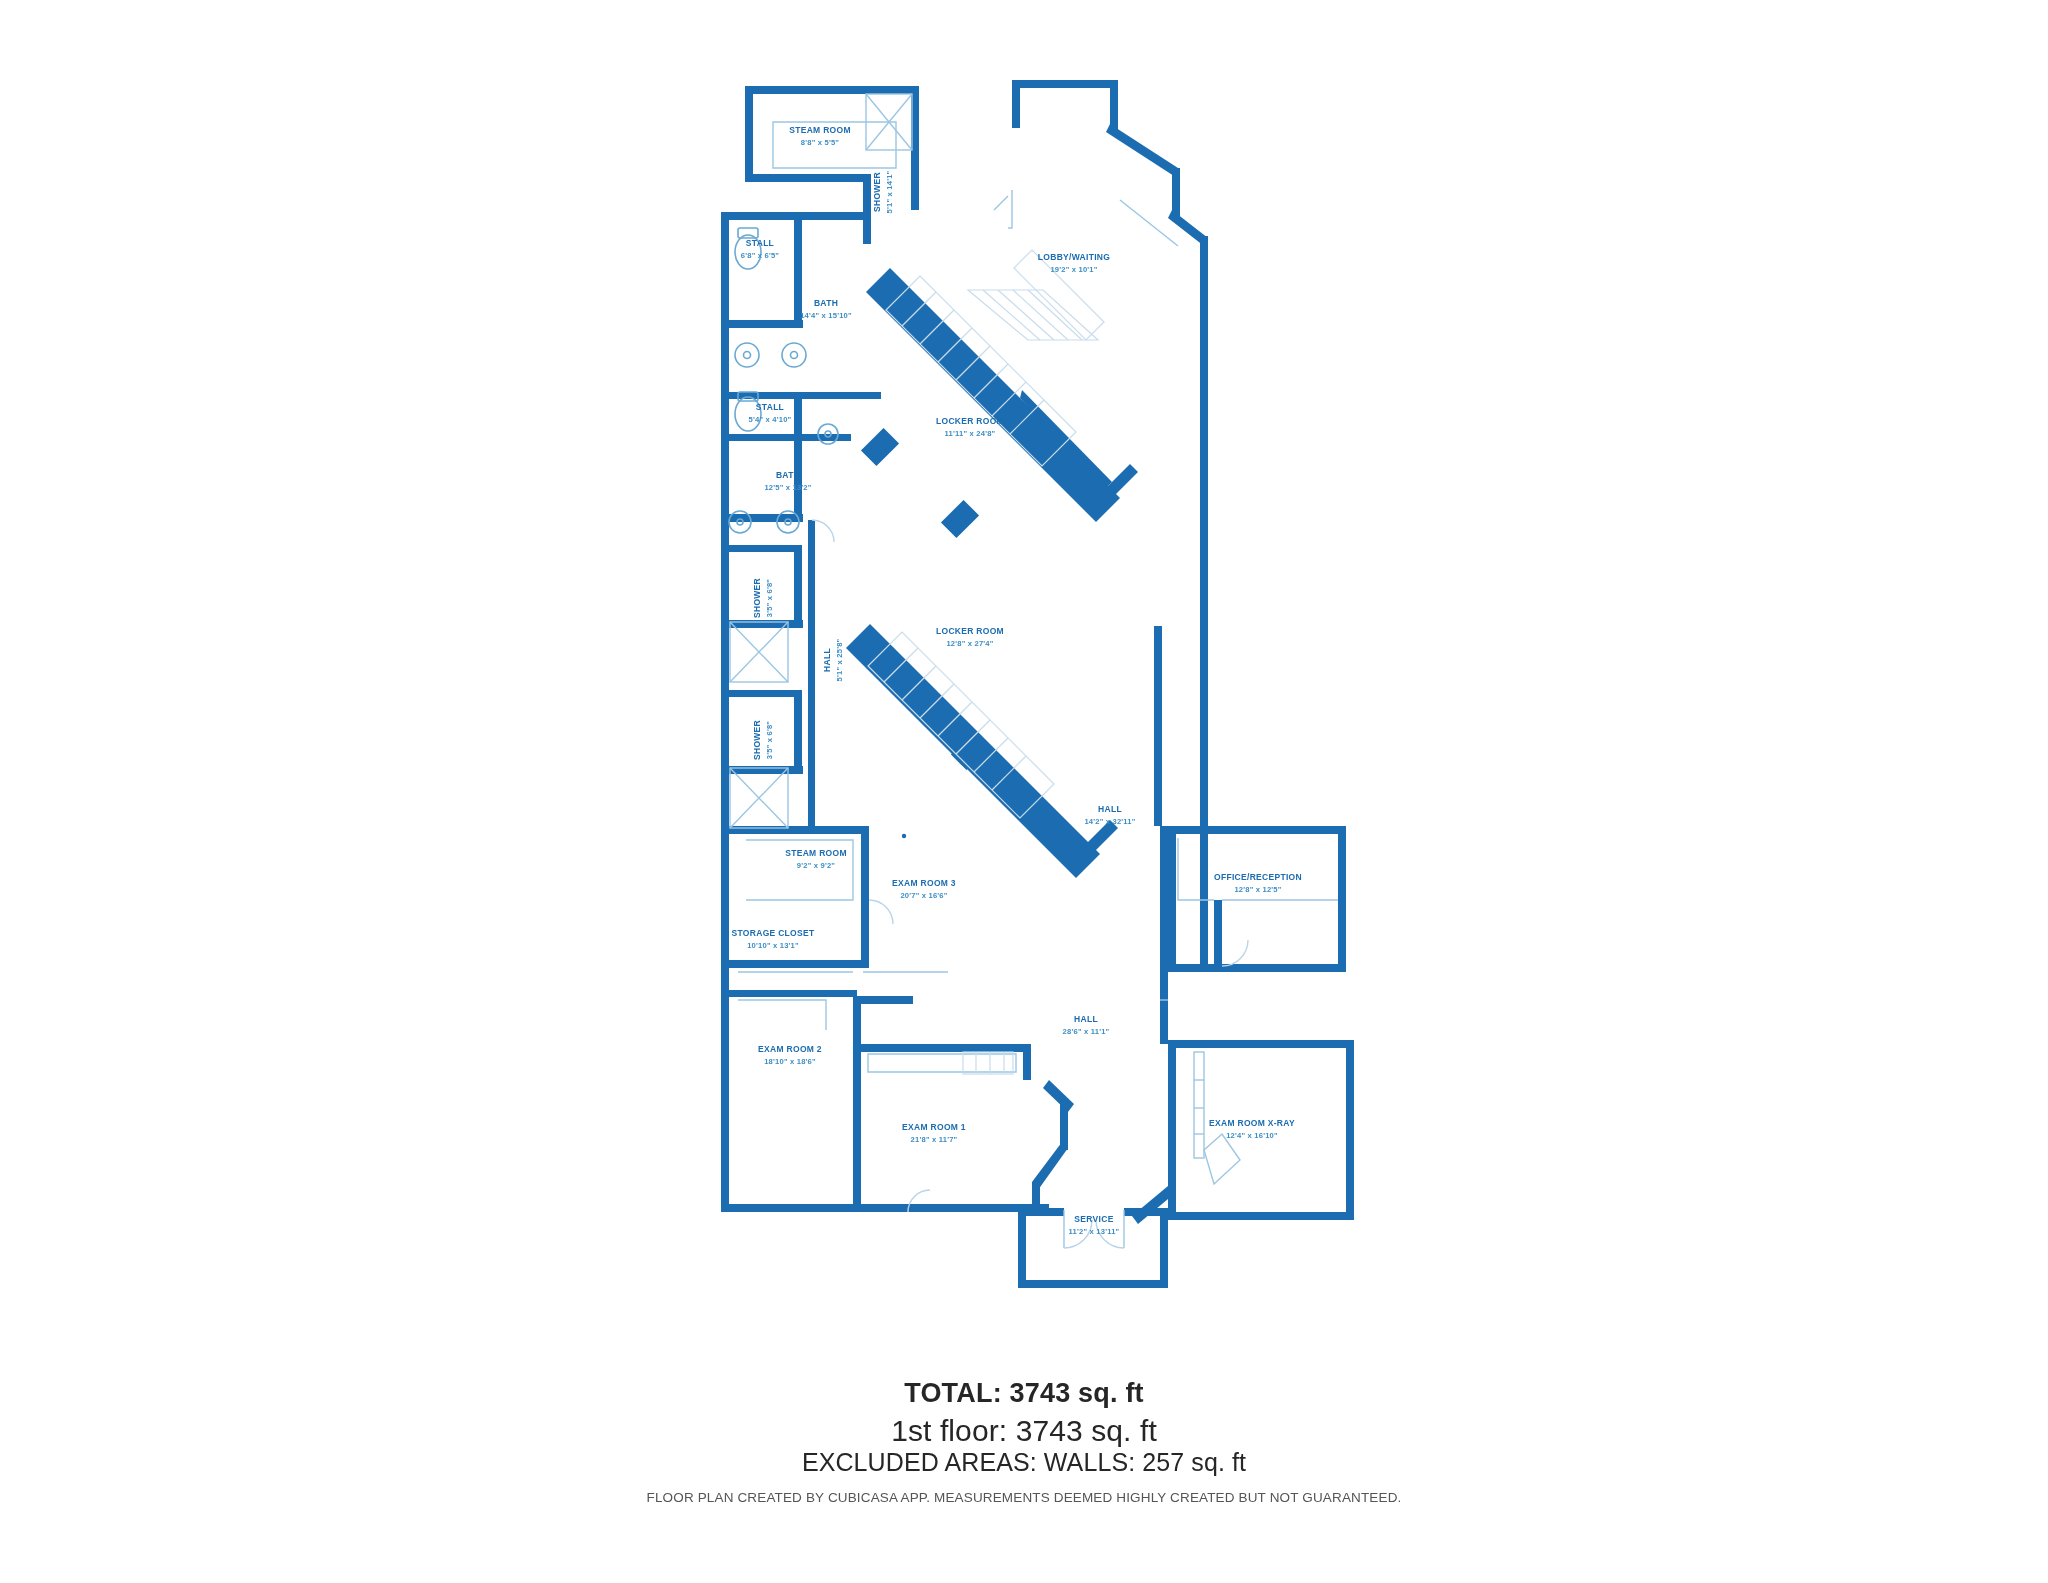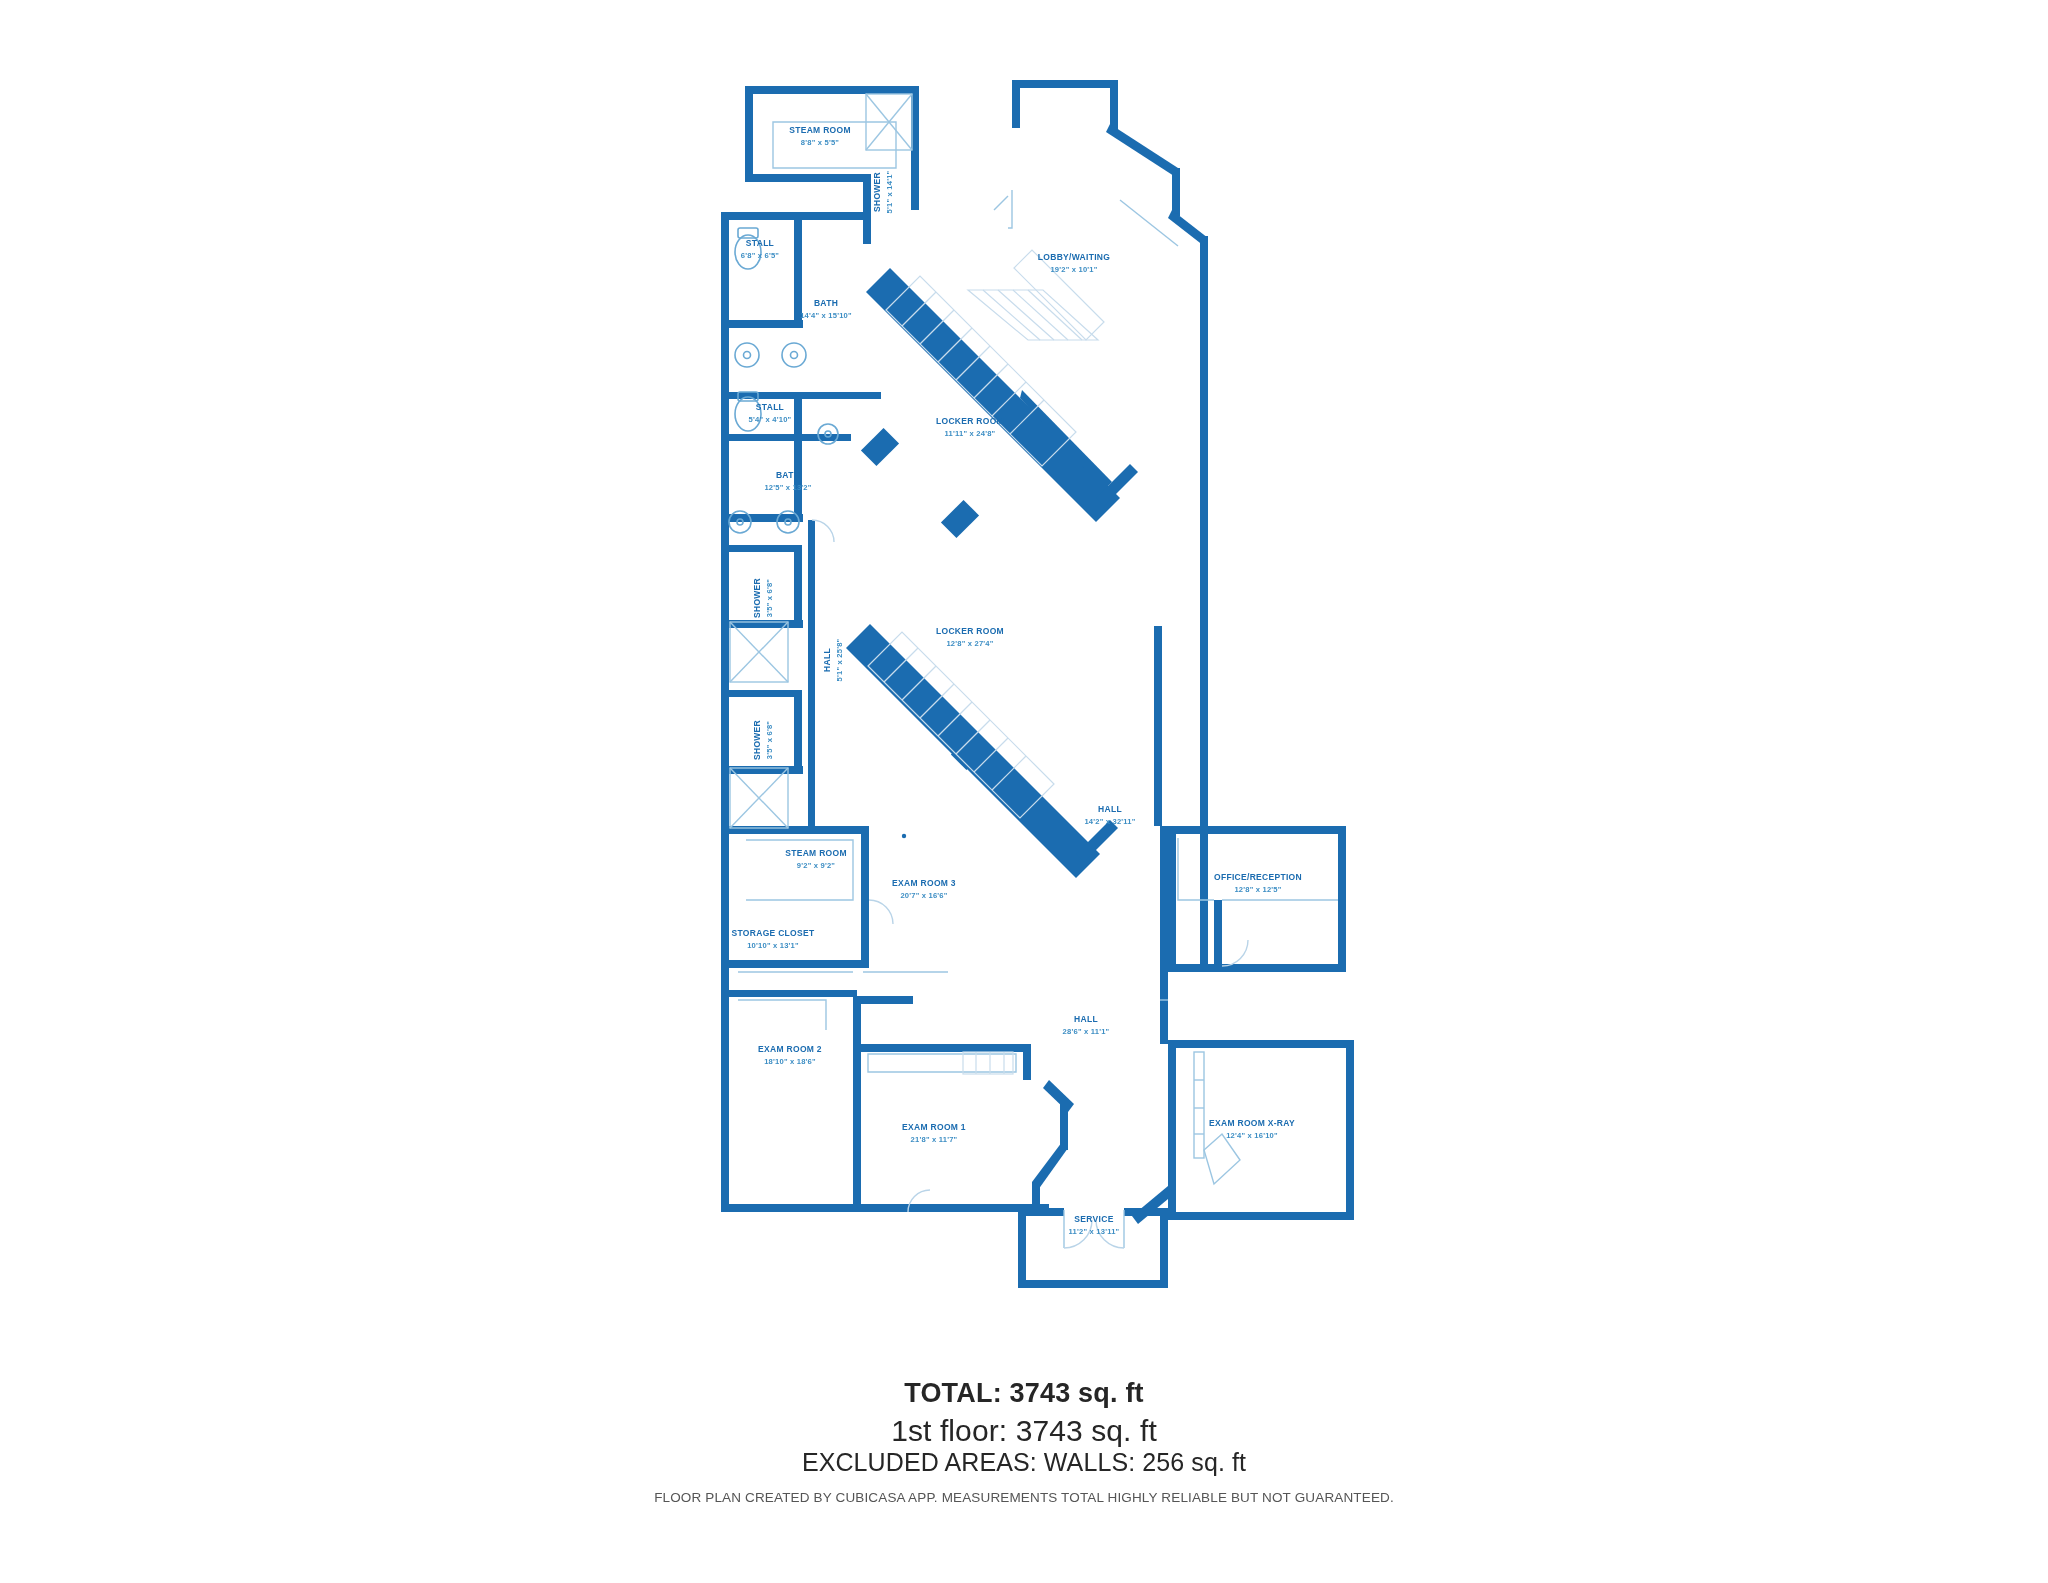--- a/index.html
+++ b/index.html
@@ -412,14 +412,14 @@
           <text class="rm-name" x="1086" y="1222">SERVICE</text>
           <text class="rm-dim" x="1086" y="1234">11'2" x 13'11"</text>
         </g>
       </g>
 
   </svg>
 </div>
 
 <div class="summary" id="summary-total">TOTAL: 3743 sq. ft</div>
 <div class="summary" id="summary-floor">1st floor: 3743 sq. ft</div>
-<div class="summary" id="summary-excluded">EXCLUDED AREAS: WALLS: 256 sq. ft</div>
-<div class="summary" id="summary-disclaimer">FLOOR PLAN CREATED BY CUBICASA APP. MEASUREMENTS TOTAL HIGHLY RELIABLE BUT NOT GUARANTEED.</div>
+<div class="summary" id="summary-excluded">EXCLUDED AREAS: WALLS: 257 sq. ft</div>
+<div class="summary" id="summary-disclaimer">FLOOR PLAN CREATED BY CUBICASA APP. MEASUREMENTS DEEMED HIGHLY CREATED BUT NOT GUARANTEED.</div>
 
 </body></html>

